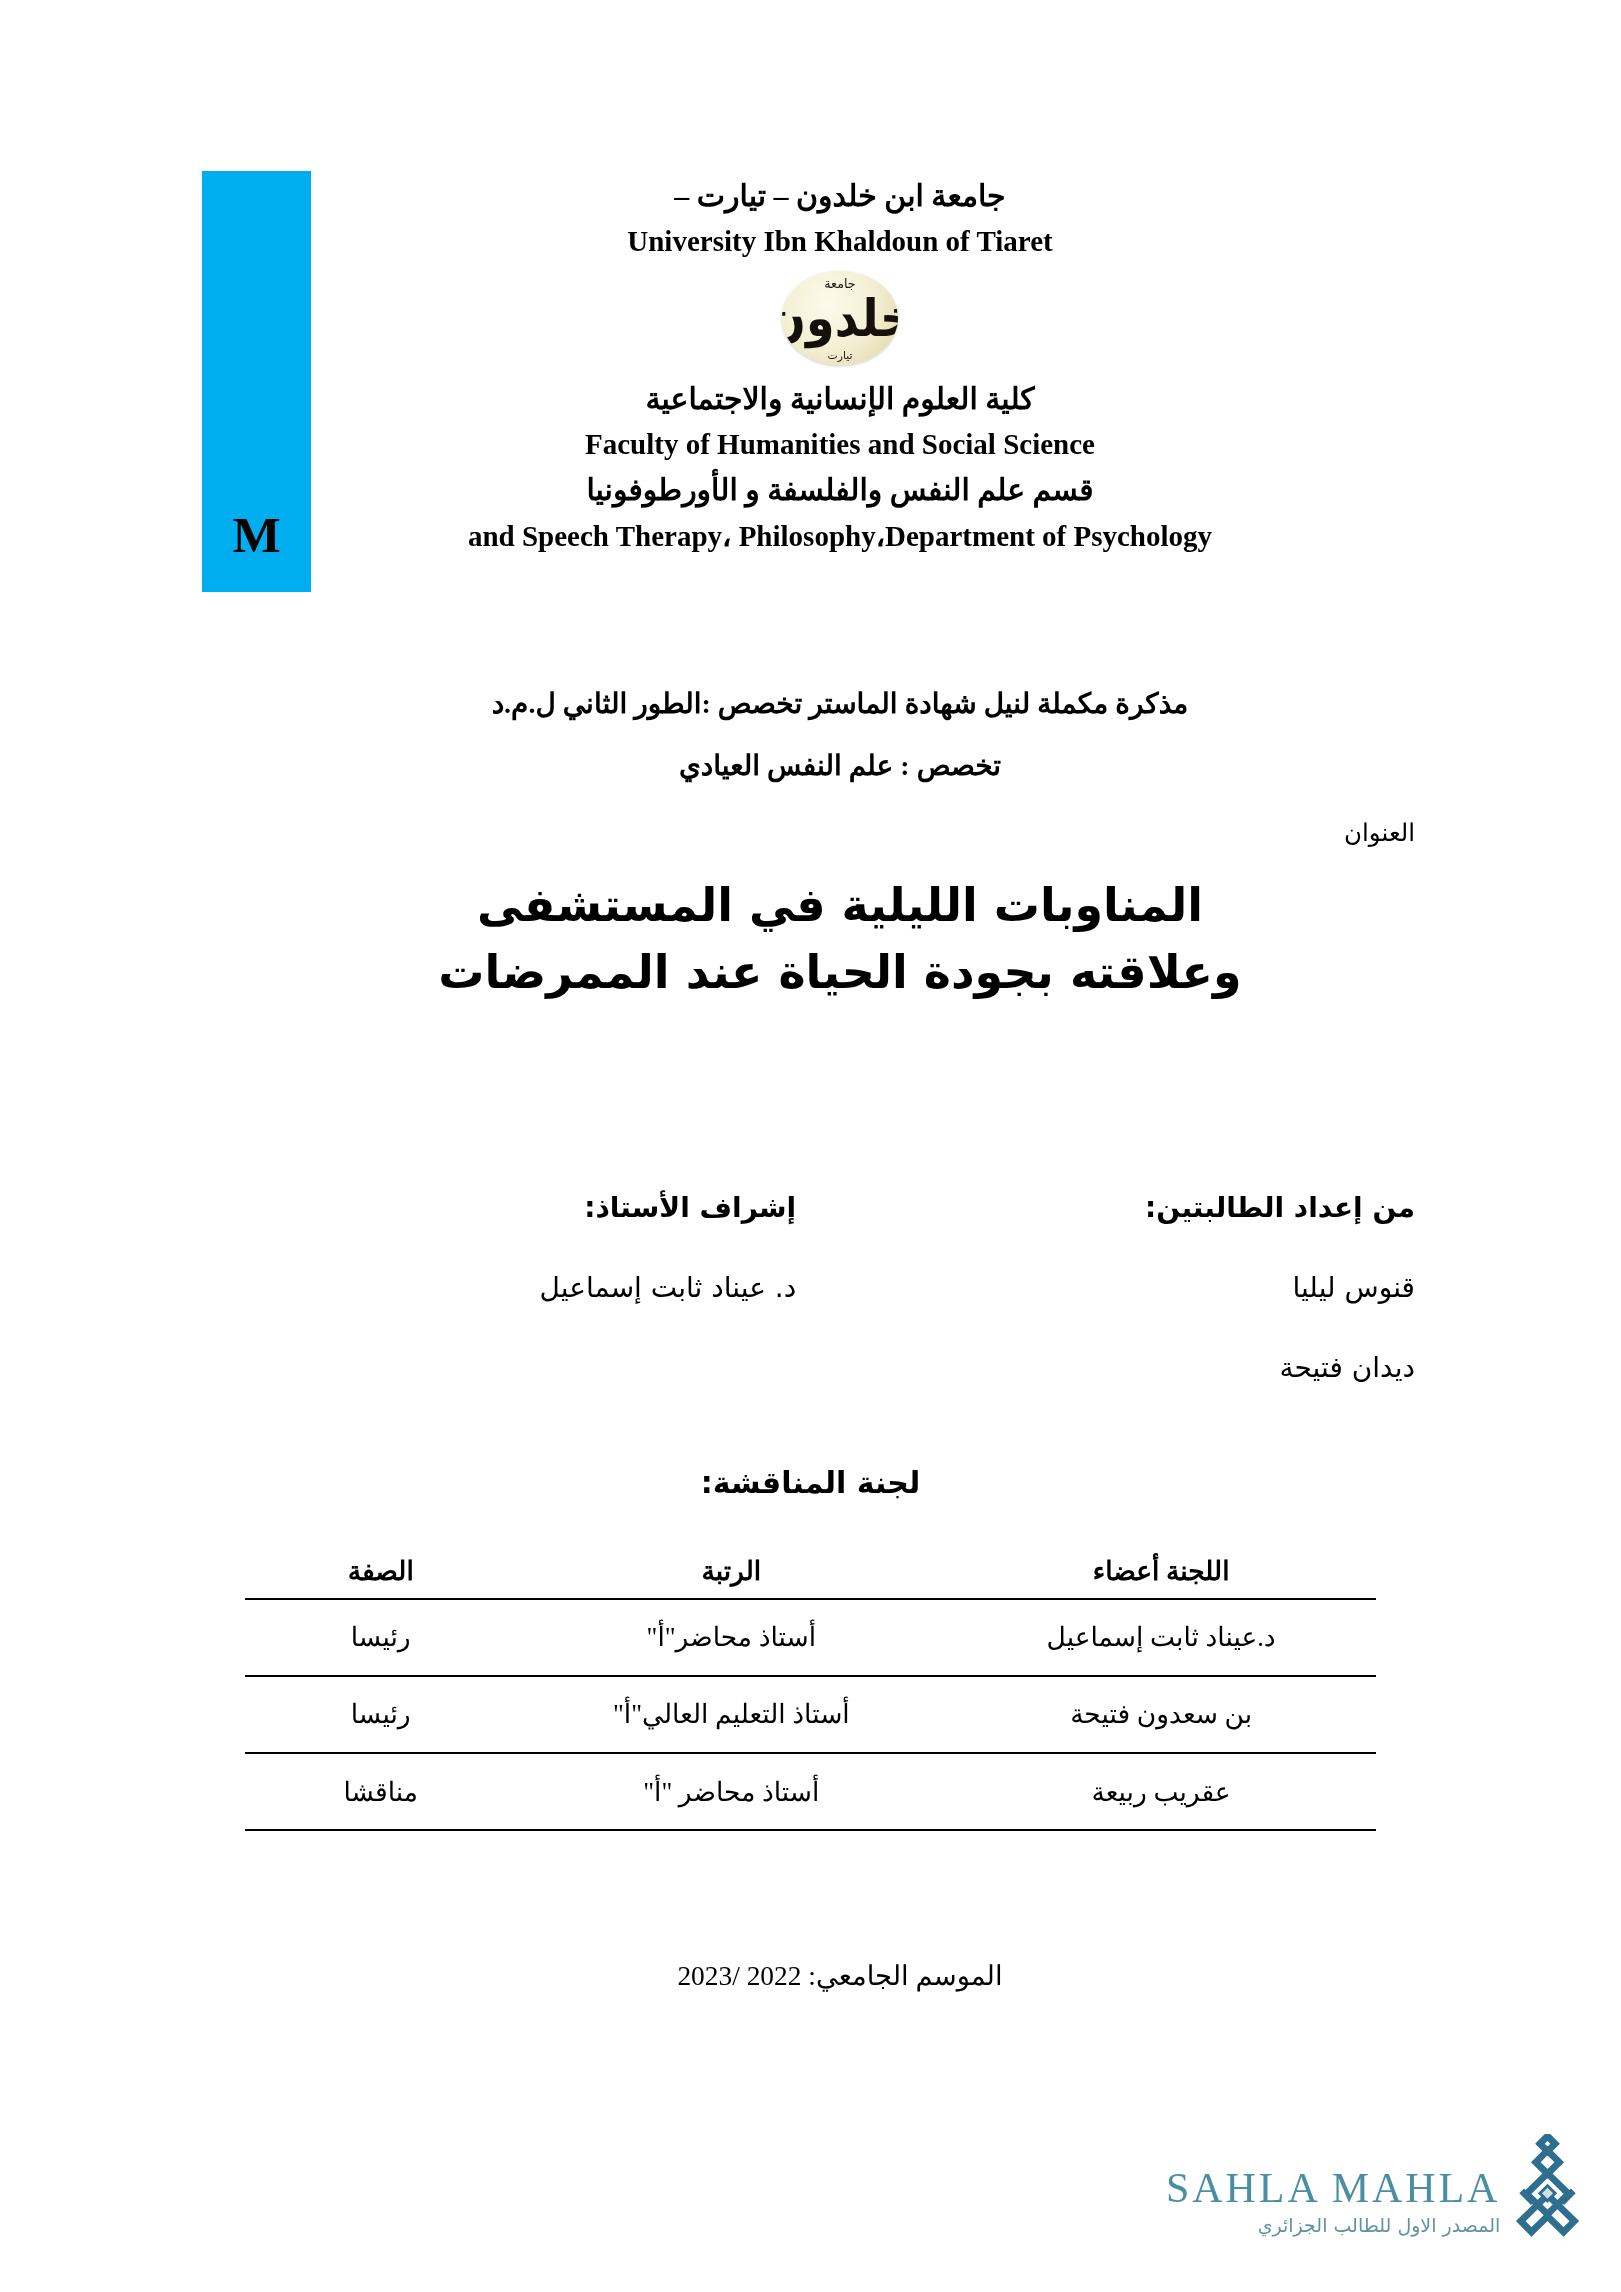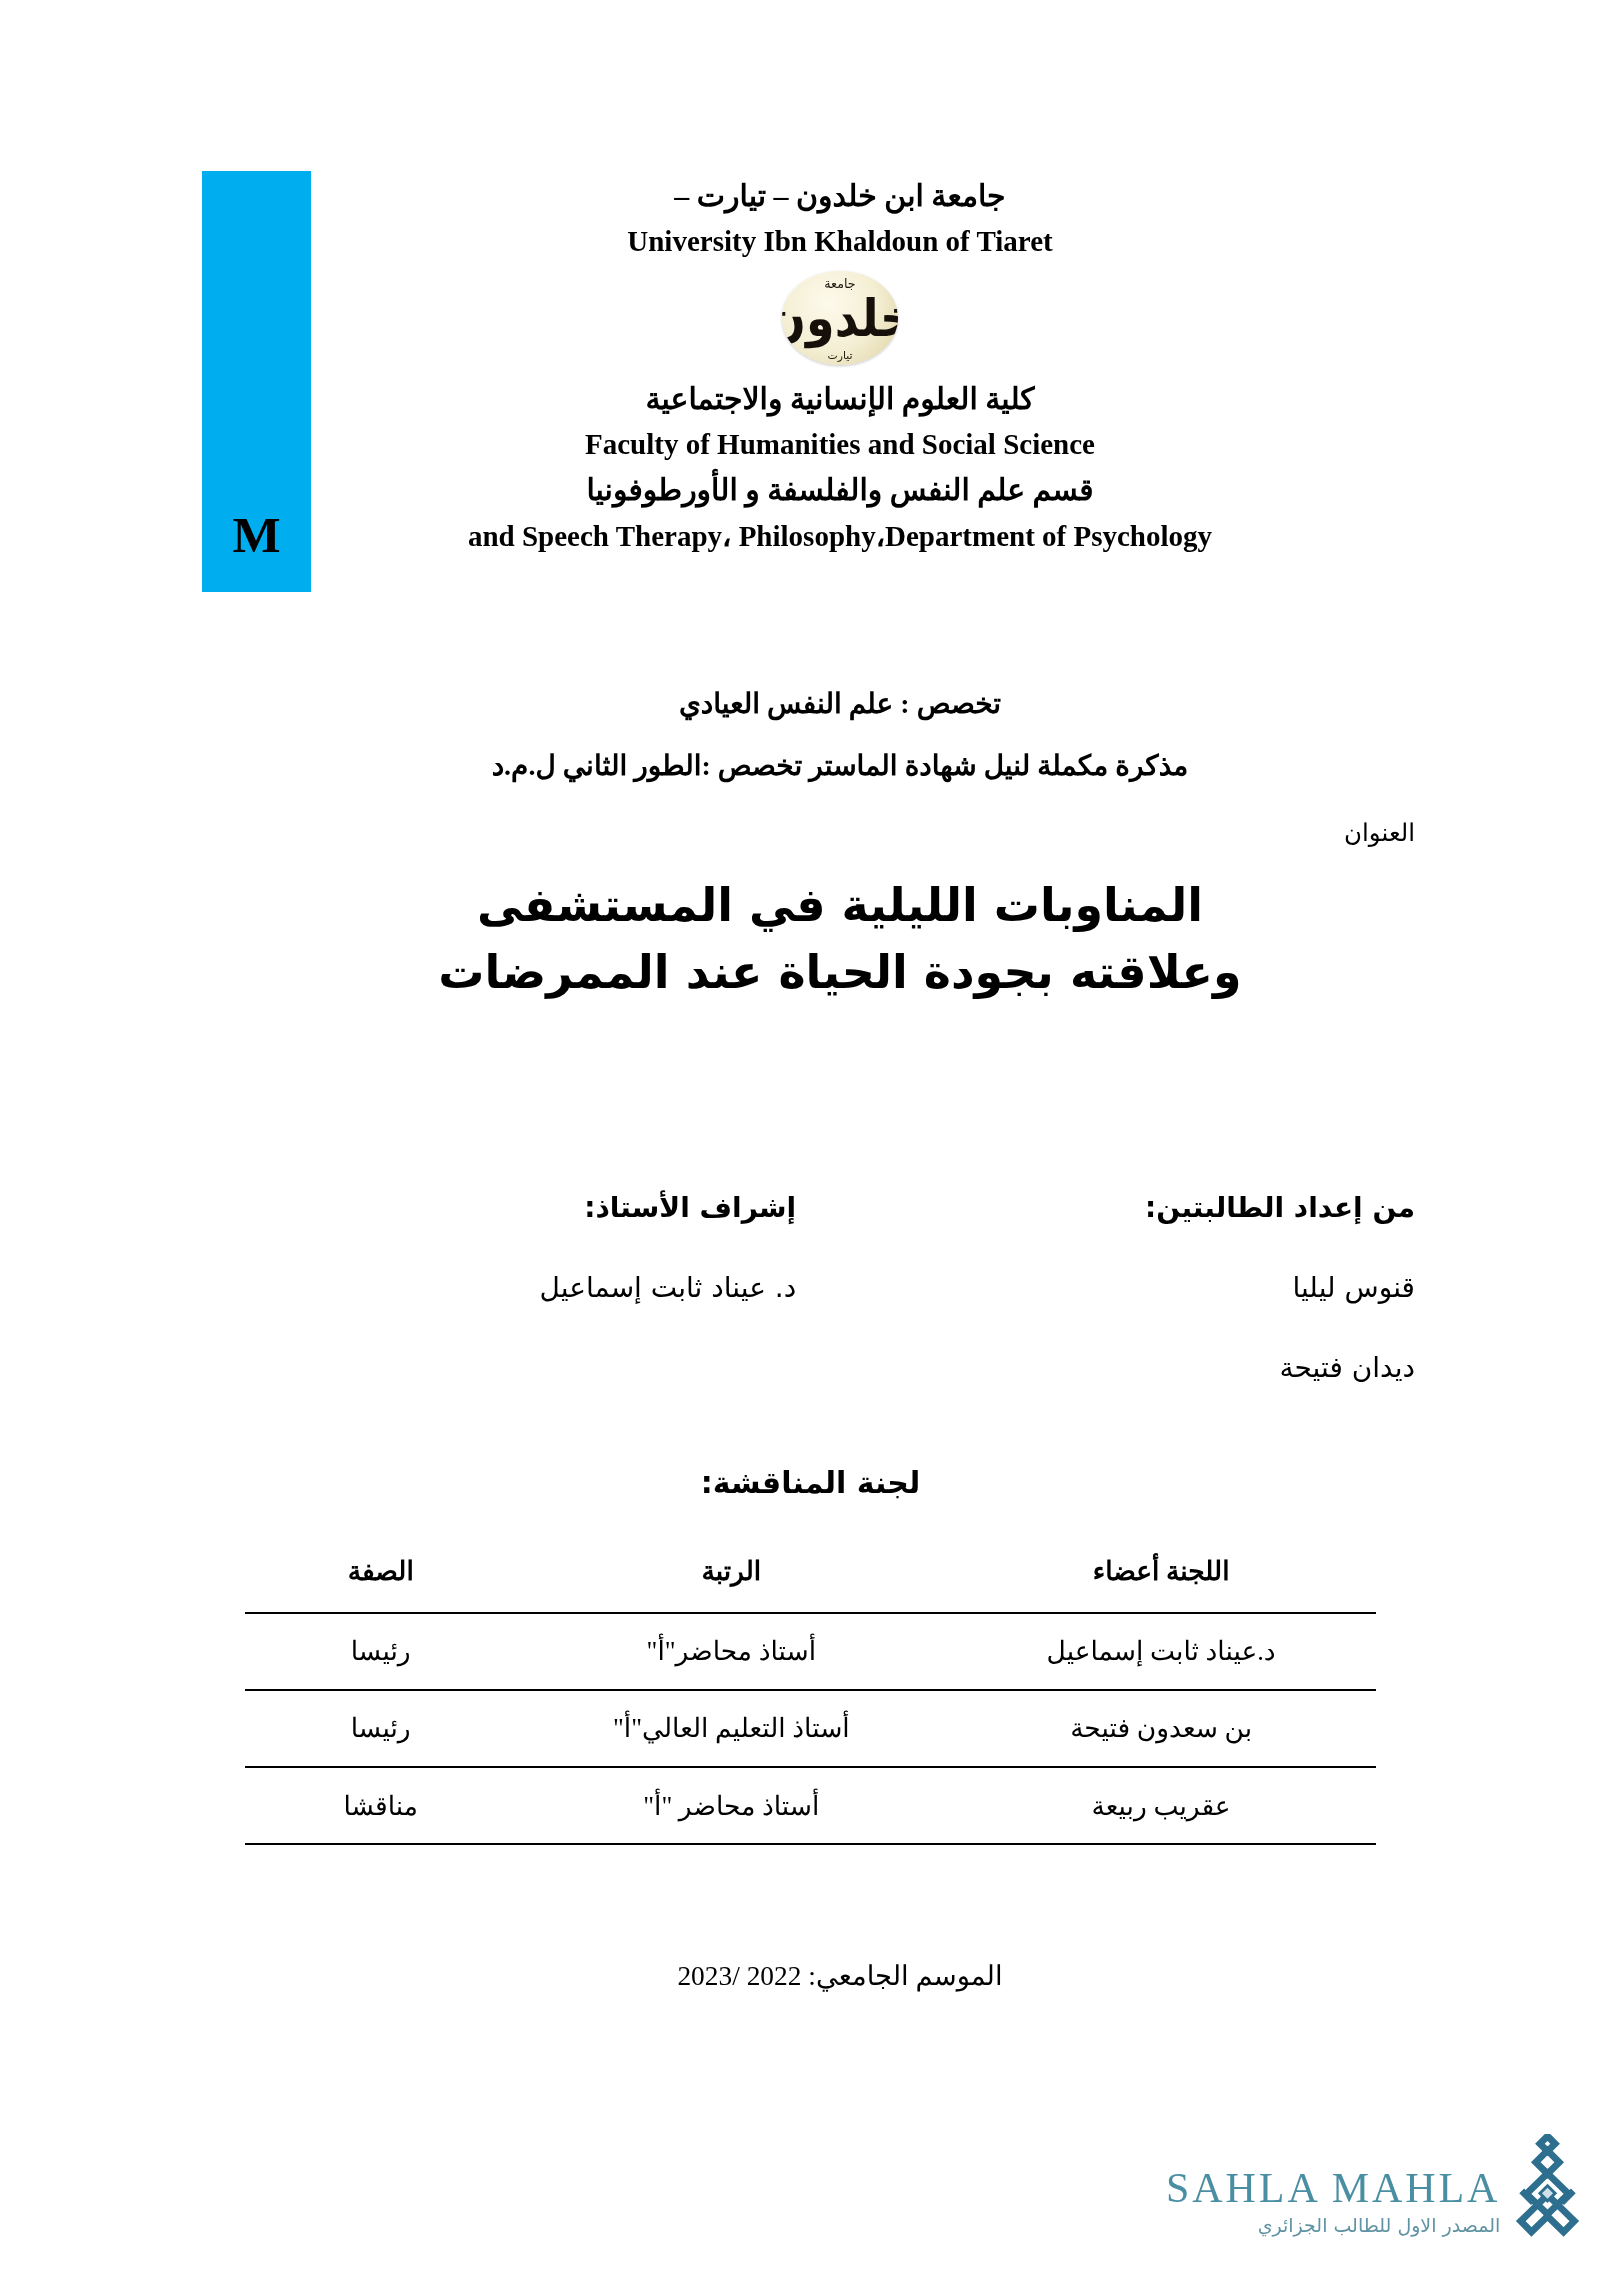--- a/index.html
+++ b/index.html
@@ -222,21 +222,21 @@
   table.jury-table th,
   table.jury-table td {
     text-align: center;
     font-family: "Liberation Serif", "DejaVu Serif", serif;
     font-size: 26.5px;
     padding: 21.6px 3.9px;
     border: none;
   }
   table.jury-table th {
     font-weight: bold;
-    padding-bottom: 25px;
+    padding-bottom: 11px;
   }
   table.jury-table thead tr {
     border-bottom: 2.9px double #000;
   }
   table.jury-table tbody tr {
     border-bottom: 2.9px double #000;
   }
   table.jury-table th:nth-child(1),
   table.jury-table td:nth-child(1) { width: 38%; }
   table.jury-table th:nth-child(2),
@@ -305,22 +305,22 @@
       <div class="seal-bottom">تيارت</div>
     </div>
 
     <p class="hdr-ar">كلية العلوم الإنسانية والاجتماعية</p>
     <p class="hdr-en">Faculty of Humanities and Social Science</p>
     <p class="hdr-ar">قسم علم النفس والفلسفة و الأورطوفونيا</p>
     <p class="hdr-en">and Speech Therapy، Philosophy،Department of Psychology</p>
   </div>
 
   <div class="degree">
+    <p class="degree-line">مذكرة مكملة لنيل شهادة الماستر تخصص :الطور الثاني ل.م.د</p>
     <p class="degree-line">تخصص : علم النفس العيادي</p>
-    <p class="degree-line">مذكرة مكملة لنيل شهادة الماستر تخصص :الطور الثاني ل.م.د</p>
   </div>
 
   <div class="title-label">العنوان</div>
 
   <div class="main-title">
     <p class="main-title-line">المناوبات الليلية في المستشفى</p>
     <p class="main-title-line">وعلاقته بجودة الحياة عند الممرضات</p>
   </div>
 
   <div class="people">

